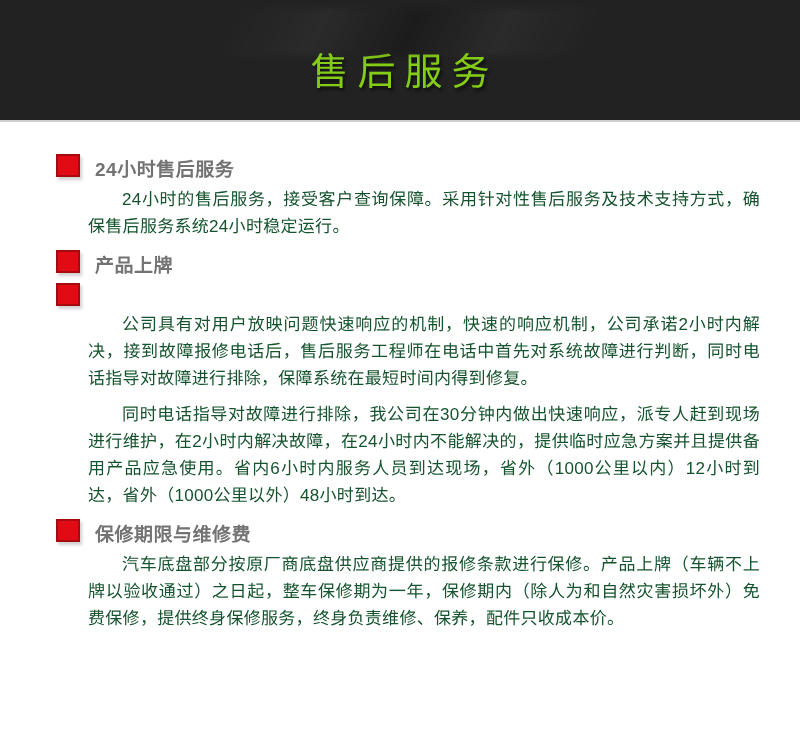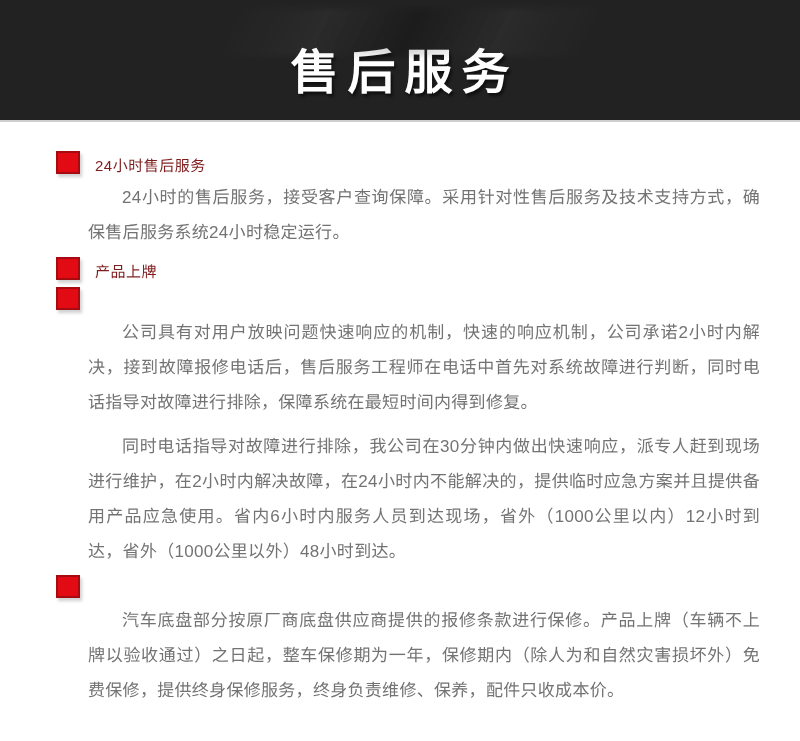--- a/index.html
+++ b/index.html
@@ -36,23 +36,23 @@
       rgba(255,255,255,0.04) 25%,
       rgba(0,0,0,0.18) 50%,
       rgba(255,255,255,0.04) 75%,
       rgba(255,255,255,0.00) 100%);
     filter: blur(3px);
     transform: skewX(-18deg);
     pointer-events: none;
   }
   .banner-title {
     margin-top: 16px;
-    color: #ffffff;
-    font-size: 48px;
-    font-weight: bold;
+    color: #84cc16;
+    font-size: 38px;
+    font-weight: normal;
     letter-spacing: 9px;
     text-indent: 9px; 
     text-shadow: 2px 3px 3px rgba(0,0,0,0.55);
     white-space: nowrap;
   }
   
   .content {
     padding: 32px 42px 0 56px;
   }
   .section {
@@ -68,31 +68,31 @@
     width: 24px;
     height: 23px;
     background: #e30b13;
     border: 2px solid #a50b10;
     box-sizing: border-box;
     box-shadow: 2px 3px 3px rgba(120,120,120,0.35);
     margin-right: 15px;
     margin-top: -4px;
   }
   .section-heading {
-    font-size: 15px;
-    font-weight: normal;
-    color: #7f1d1d;
+    font-size: 19px;
+    font-weight: bold;
+    color: #737373;
     letter-spacing: 0.5px;
   }
   .section-paragraph {
     margin: 5px 16px 9px 32px;
     width: 672px;
     font-size: 17px;
-    line-height: 35px;
-    color: #737373;
+    line-height: 27px;
+    color: #14532d;
     text-indent: 2em;
     text-align: justify;
     letter-spacing: 0.3px;
   }
 </style>
 </head>
 <body>
 
 <div class="banner">
   <div class="banner-watermark"></div>
@@ -120,17 +120,18 @@
     <div class="section-heading-row">
       <span class="bullet"></span>
     </div>
     <p class="section-paragraph">公司具有对用户放映问题快速响应的机制，快速的响应机制，公司承诺2小时内解决，接到故障报修电话后，售后服务工程师在电话中首先对系统故障进行判断，同时电话指导对故障进行排除，保障系统在最短时间内得到修复。</p>
     <p class="section-paragraph">同时电话指导对故障进行排除，我公司在30分钟内做出快速响应，派专人赶到现场进行维护，在2小时内解决故障，在24小时内不能解决的，提供临时应急方案并且提供备用产品应急使用。省内6小时内服务人员到达现场，省外（1000公里以内）12小时到达，省外（1000公里以外）48小时到达。</p>
   </div>
 
   <div class="section">
     <div class="section-heading-row">
       <span class="bullet"></span>
+      <span class="section-heading">保修期限与维修费</span>
     </div>
     <p class="section-paragraph">汽车底盘部分按原厂商底盘供应商提供的报修条款进行保修。产品上牌（车辆不上牌以验收通过）之日起，整车保修期为一年，保修期内（除人为和自然灾害损坏外）免费保修，提供终身保修服务，终身负责维修、保养，配件只收成本价。</p>
   </div>
 
 </div>
 
 </body></html>

